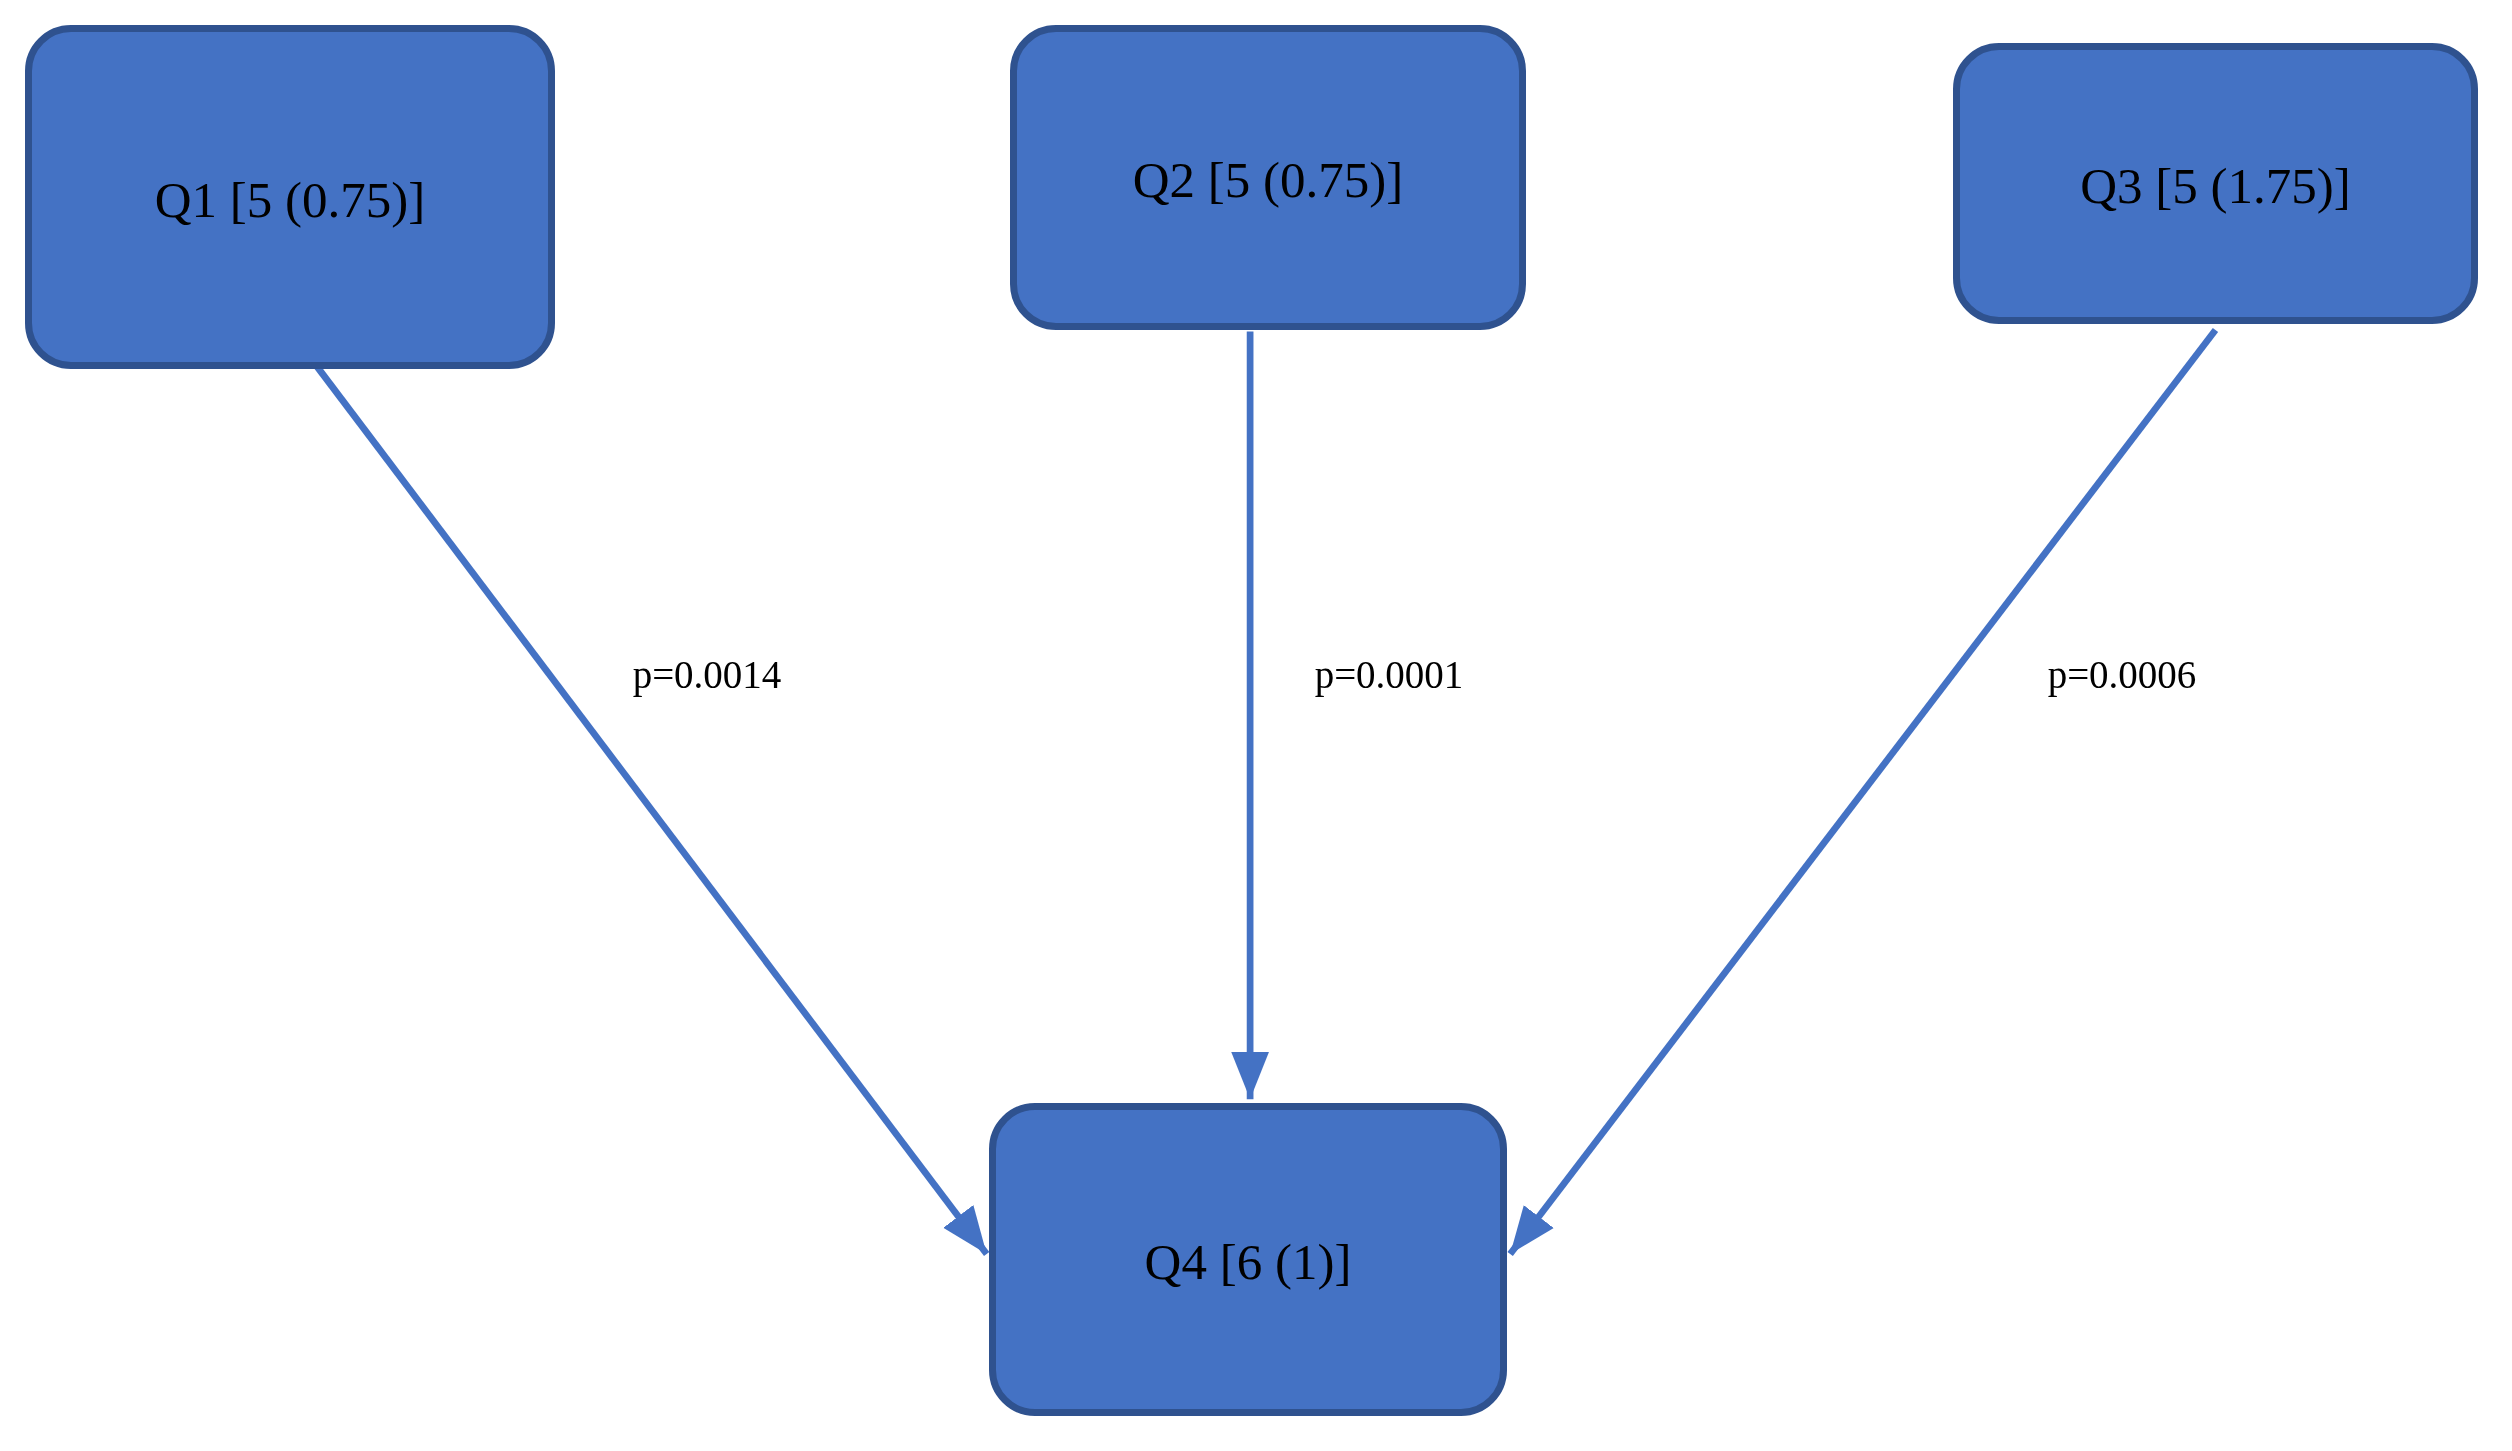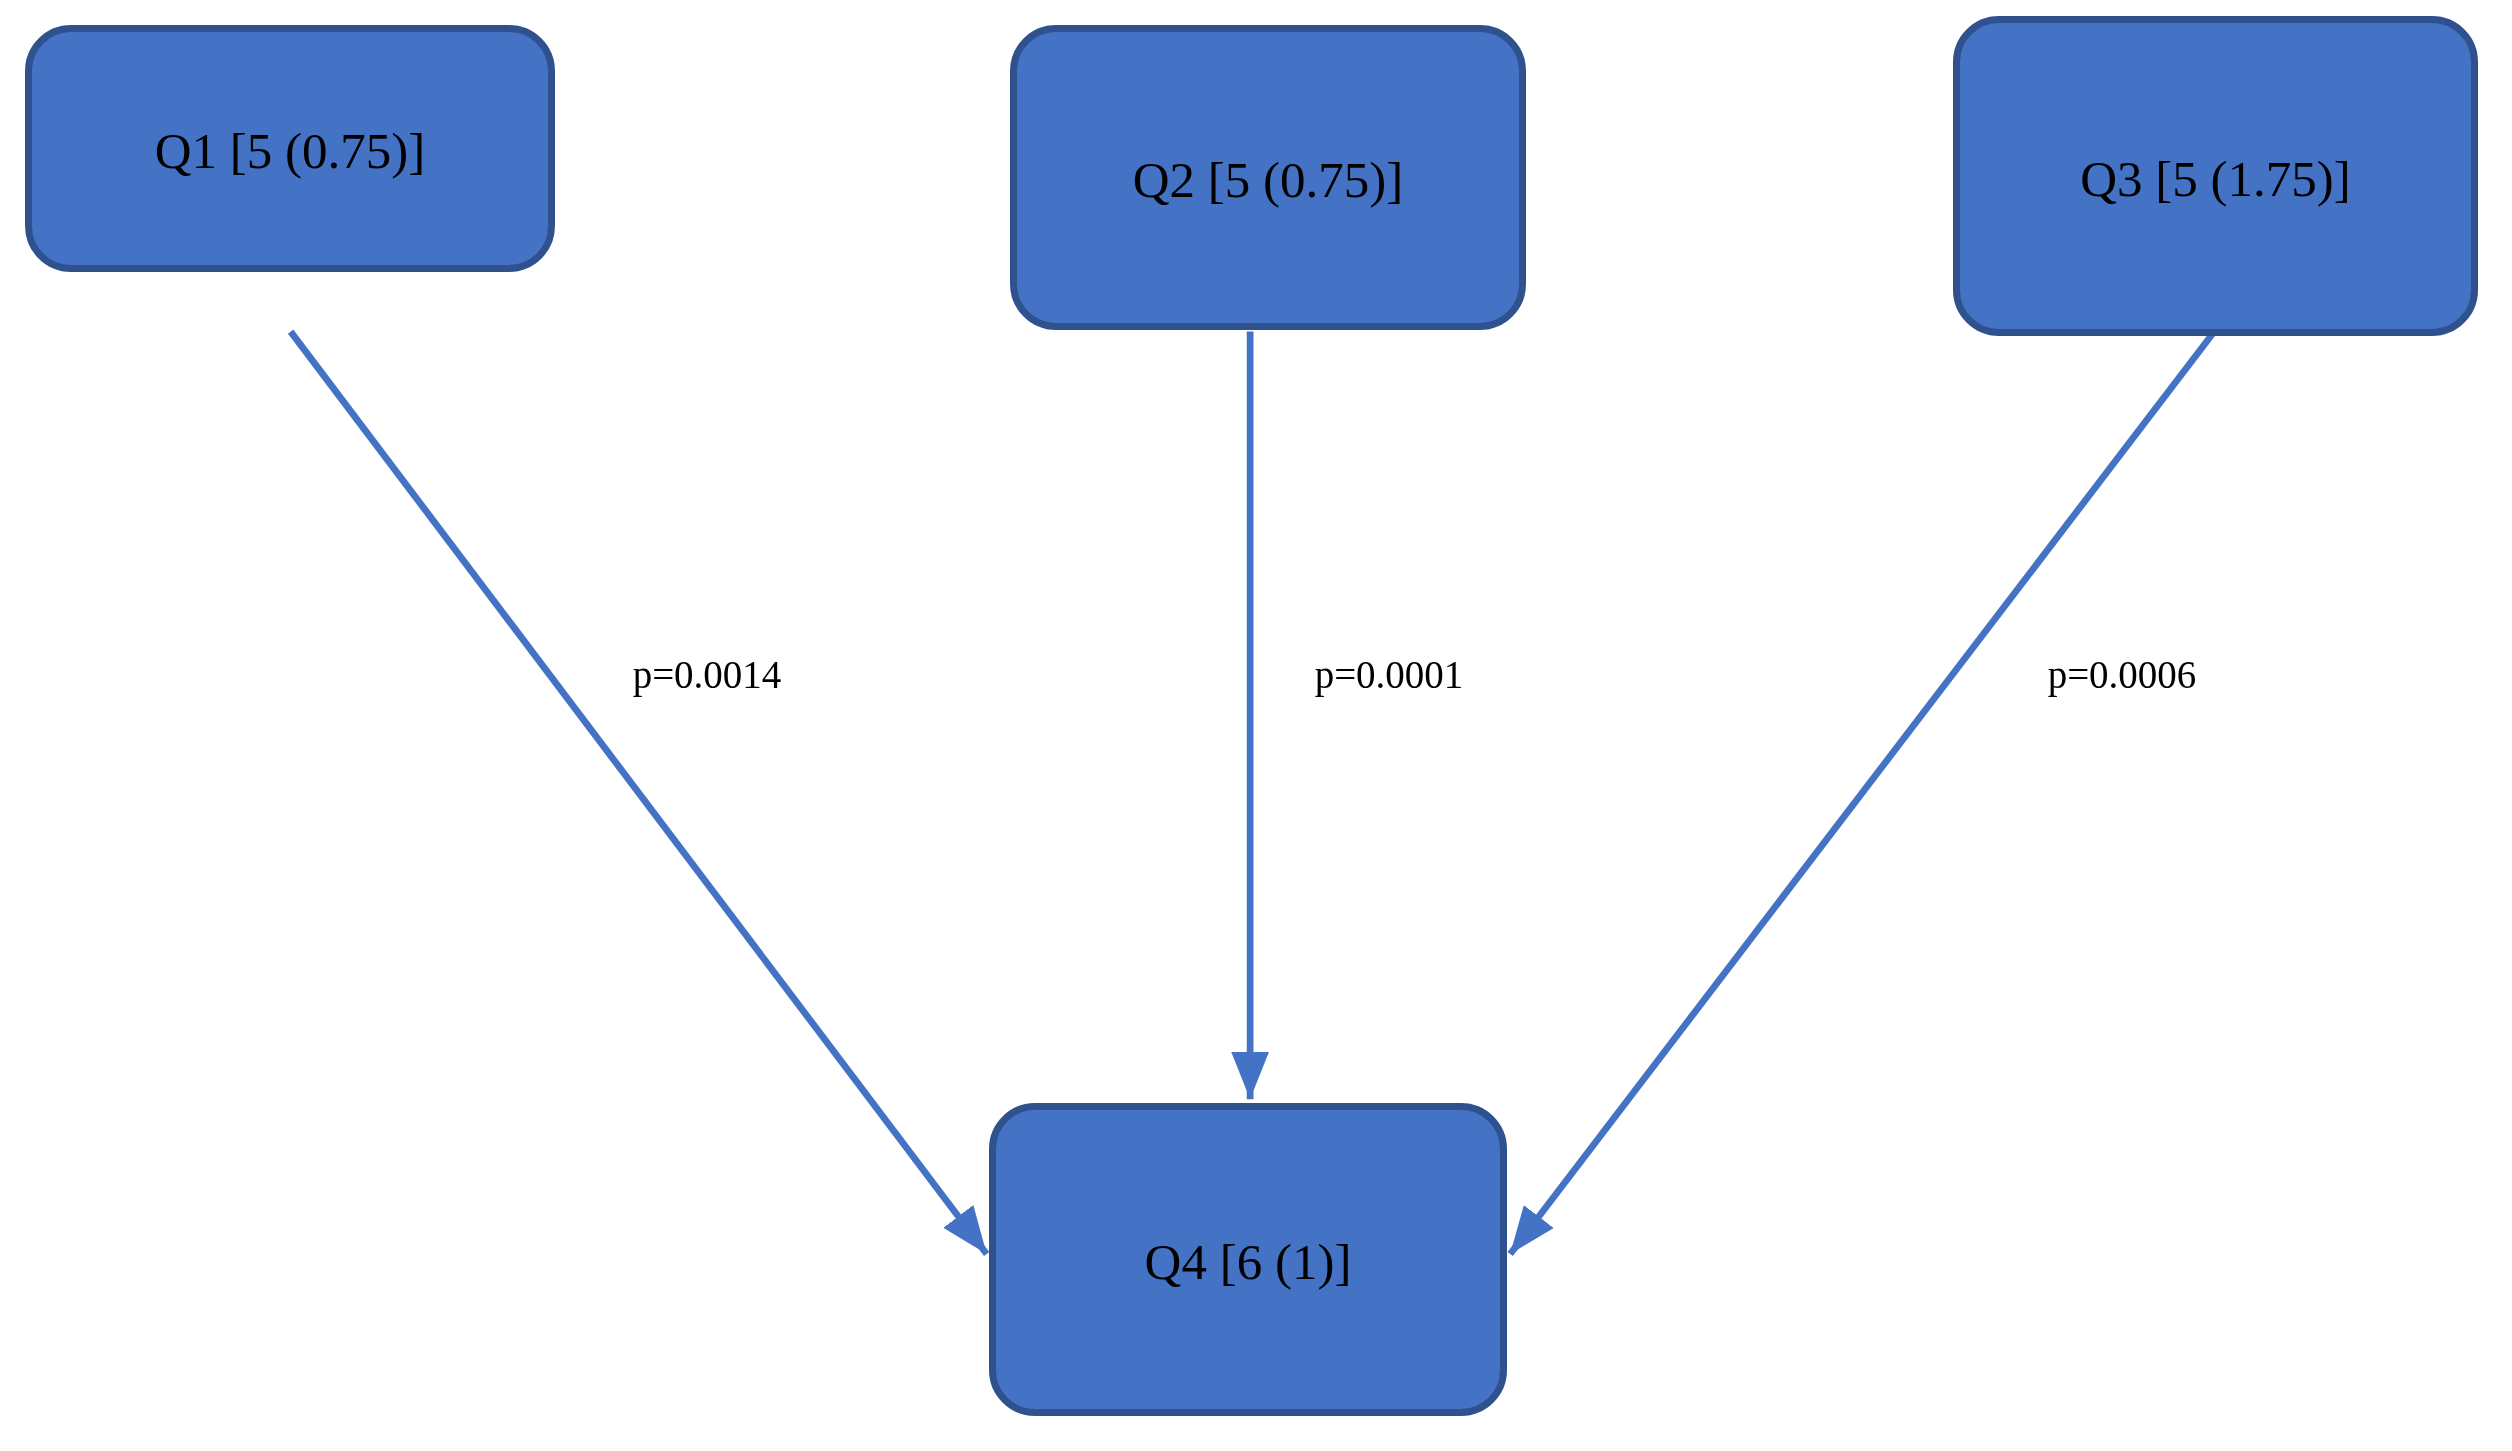--- a/index.html
+++ b/index.html
@@ -57,29 +57,29 @@
     <defs>
       <marker id="arrowhead" viewBox="0 0 10 8" refX="10" refY="4" markerWidth="7" markerHeight="7" orient="auto" markerUnits="strokeWidth">
         <path d="M0,0 L10,4 L0,8 Z" fill="#4472c4"></path>
       </marker>
     </defs>
     <line x1="345" y1="394" x2="1172" y2="1490" stroke="#4472c4" stroke-width="8" marker-end="url(#arrowhead)"></line>
     <line x1="1485" y1="394" x2="1485" y2="1306" stroke="#4472c4" stroke-width="8" marker-end="url(#arrowhead)"></line>
     <line x1="2632" y1="392" x2="1794" y2="1490" stroke="#4472c4" stroke-width="8" marker-end="url(#arrowhead)"></line>
   </svg>
 
-  <div class="node" style="left:25px; top:25px; width:530px; height:247px;">
+  <div class="node" style="left:25px; top:25px; width:530px; height:344px;">
     <span class="node-label">Q1 [5 (0.75)]</span>
   </div>
 
   <div class="node" style="left:991px; top:25px; width:516px; height:305px;margin-left:19px;">
     <span class="node-label">Q2 [5 (0.75)]</span>
   </div>
 
-  <div class="node" style="left:1953px; top:16px; width:525px; height:320px;">
+  <div class="node" style="left:1953px; top:43px; width:525px; height:281px;">
     <span class="node-label">Q3 [5 (1.75)]</span>
   </div>
 
   <div class="node" style="left:989px; top:1103px; width:518px; height:313px;">
     <span class="node-label">Q4 [6 (1)]</span>
   </div>
 
   <div class="edge-label" style="left:707px; top:674px;">p=0.0014</div>
 
   <div class="edge-label" style="left:1389px; top:674px;">p=0.0001</div>

